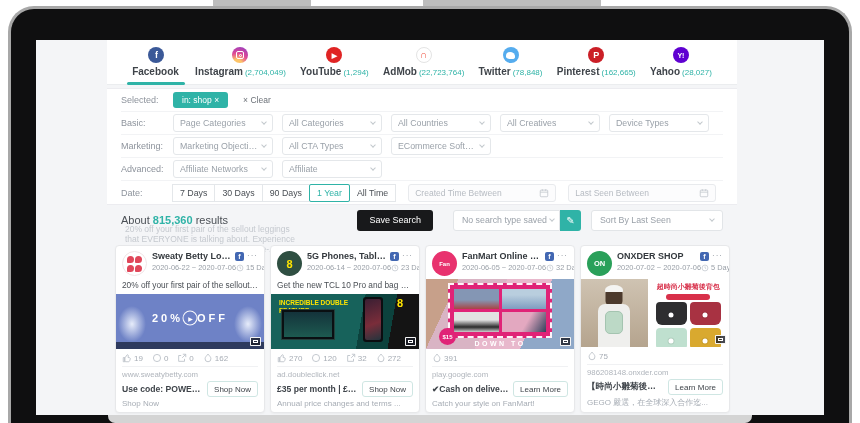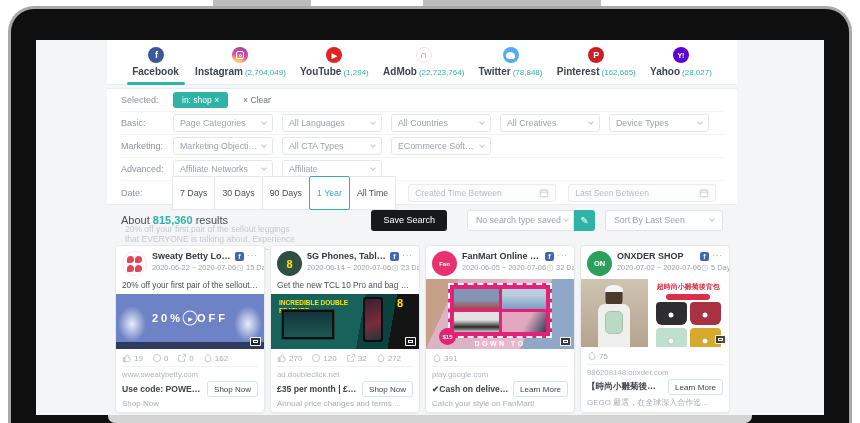--- a/index.html
+++ b/index.html
@@ -44,42 +44,42 @@
   .frow{display:flex;align-items:center;height:23px;border-bottom:1px solid #f2f3f5;}
   .frow:last-child{border-bottom:none;}
   .flabel{width:52px;font-size:9px;color:#8d939c;flex:none;}
   .chip{background:#2fb3a7;color:#fff;font-size:8.5px;padding:3px 9px;border-radius:3px;cursor:pointer;}
   .clearlnk{font-size:8.5px;color:#6b7077;margin-left:15px;cursor:pointer;}
   .dd{width:100px;height:18px;border:1px solid #e4e7ea;border-radius:3px;background:#fff;
     display:flex;align-items:center;justify-content:space-between;padding:0 6px;margin-right:9px;cursor:pointer;}
   .ddtext{font-size:8.8px;color:#9aa1a9;white-space:nowrap;overflow:hidden;text-overflow:ellipsis;}
   .caret{flex:none;width:4px;height:4px;border:solid #c3c8cd;border-width:0 1px 1px 0;
     transform:rotate(45deg);margin-top:-2px;margin-left:3px;}
-  .seg{height:34px;border:1px solid #e4e7ea;background:#fff;display:flex;align-items:center;
+  .seg{height:18px;border:1px solid #e4e7ea;background:#fff;display:flex;align-items:center;
     padding:0 7px;font-size:8.8px;color:#4a4f55;margin-left:-1px;cursor:pointer;white-space:nowrap;}
   .seg:first-child{margin-left:0;border-radius:3px 0 0 3px;}
   .seg:last-child{border-radius:0 3px 3px 0;font-weight:700;}
   .seg.active{border-color:#2fb3a7;color:#2fb3a7;z-index:1;border-radius:2px;}
   .dinput{width:148px;height:18px;border:1px solid #e8eaed;border-radius:3px;background:#fcfcfd;
     display:flex;align-items:center;justify-content:space-between;padding:0 6px;margin-left:12px;cursor:pointer;}
   .dinput span{font-size:8.5px;color:#b6bbc2;white-space:nowrap;}
   
   .results{position:absolute;left:0;right:0;top:166px;height:28px;display:flex;align-items:center;padding:0 14px;}
   .rtext{font-size:11px;color:#4a4f55;}
   .rtext b{color:#2fb3a7;font-weight:700;}
   .rright{margin-left:auto;display:flex;align-items:center;}
   .savebtn{background:#18191b;color:#fff;font-size:9px;border:none;border-radius:3px;
     padding:0 12px;height:21px;cursor:pointer;font-family:inherit;}
   .savedwrap{display:flex;margin-left:20px;}
   .saveddd{height:21px;border:1px solid #e2e5e8;background:#fff;border-radius:3px 0 0 3px;
     display:flex;align-items:center;padding:0 5px 0 8px;cursor:pointer;}
   .saveddd span{font-size:8.8px;color:#9aa1a9;white-space:nowrap;}
   .pencilbtn{width:21px;height:21px;background:#2fb3a7;color:#fff;border:none;border-radius:0 3px 3px 0;
     font-size:10px;display:flex;align-items:center;justify-content:center;cursor:pointer;}
-  .sortdd{height:21px;width:118px;border:1px solid #e2e5e8;background:#fff;border-radius:3px;
+  .sortdd{height:21px;width:132px;border:1px solid #e2e5e8;background:#fff;border-radius:3px;
     display:flex;align-items:center;justify-content:space-between;padding:0 8px;margin-left:10px;cursor:pointer;}
   .sortdd span{font-size:8.8px;color:#9aa1a9;white-space:nowrap;}
   
   .ghost{position:absolute;left:18px;top:184px;z-index:1;color:#c5c9cf;font-size:8.5px;line-height:10px;pointer-events:none;}
   
   .cards{position:absolute;left:8px;top:205px;display:flex;gap:5px;z-index:2;}
   .card{width:150px;height:168px;background:#fff;border:1px solid #e7e8ea;border-radius:4px;
     display:flex;flex-direction:column;overflow:hidden;box-shadow:0 1px 2px rgba(0,0,0,.04);}
   .chead{display:flex;gap:5px;padding:5px 6px 0;}
   .logo{flex:none;width:25px;height:25px;border-radius:50%;display:flex;align-items:center;justify-content:center;overflow:hidden;color:#fff;font-weight:bold;}
@@ -224,21 +224,21 @@
           <span class="chip">in: shop ×</span>
           <span class="clearlnk">× Clear</span>
         </div>
         <div class="frow">
           <span class="flabel">Basic:</span>
           <div class="dd">
               <span class="ddtext">Page Categories</span>
               <span class="caret"></span>
             </div>
           <div class="dd">
-              <span class="ddtext">All Languages</span>
+              <span class="ddtext">All Categories</span>
               <span class="caret"></span>
             </div>
           <div class="dd">
               <span class="ddtext">All Countries</span>
               <span class="caret"></span>
             </div>
           <div class="dd">
               <span class="ddtext">All Creatives</span>
               <span class="caret"></span>
             </div>

